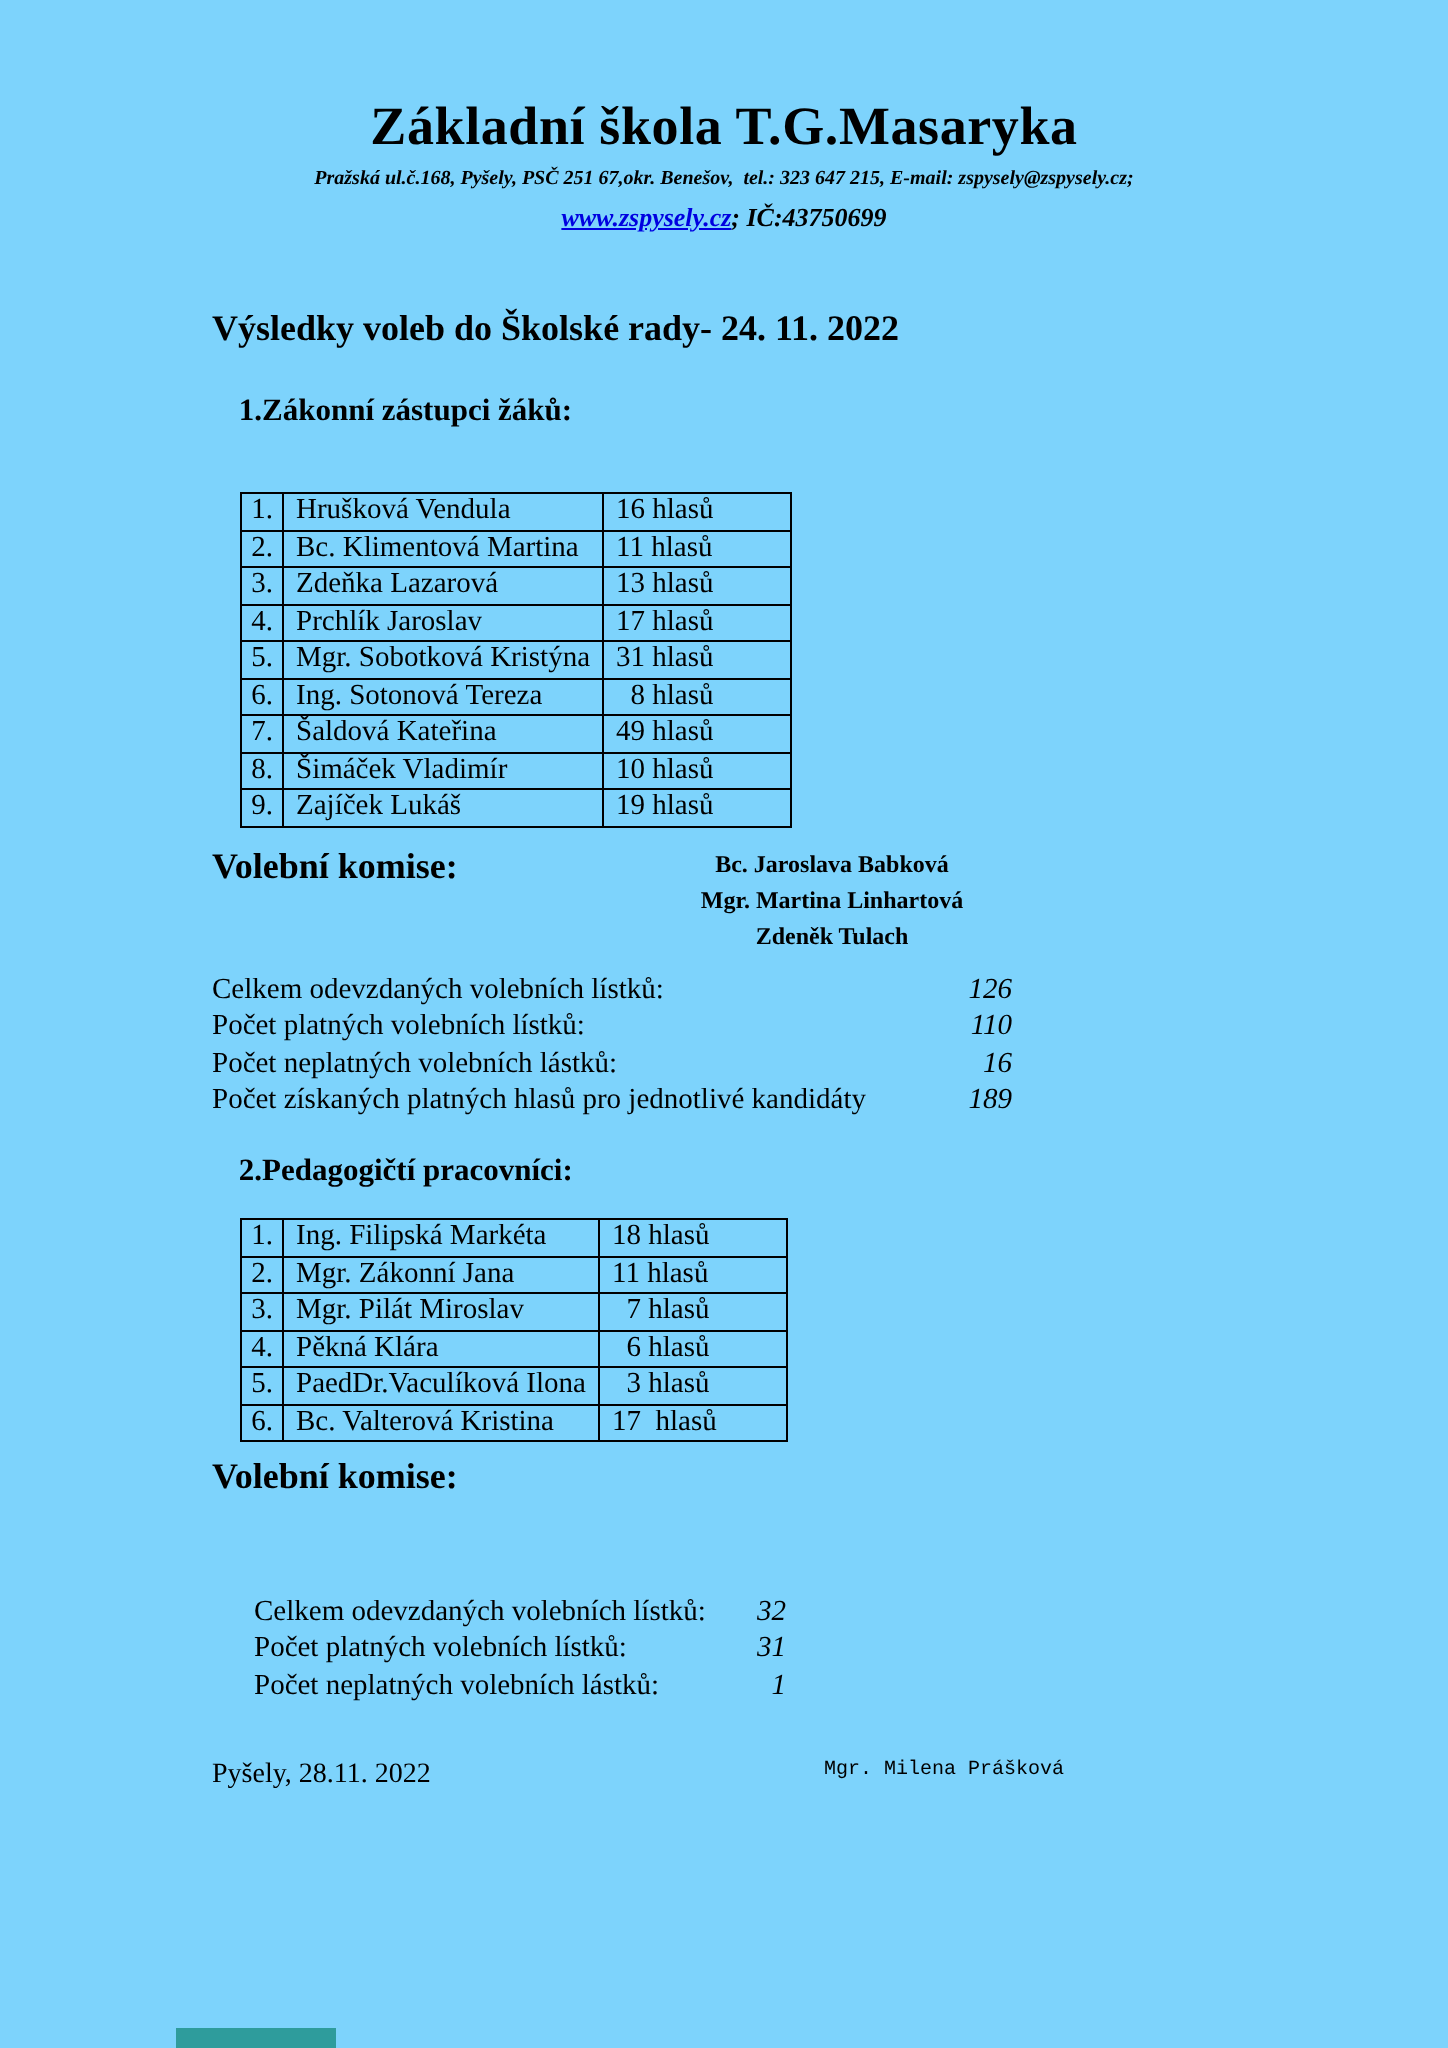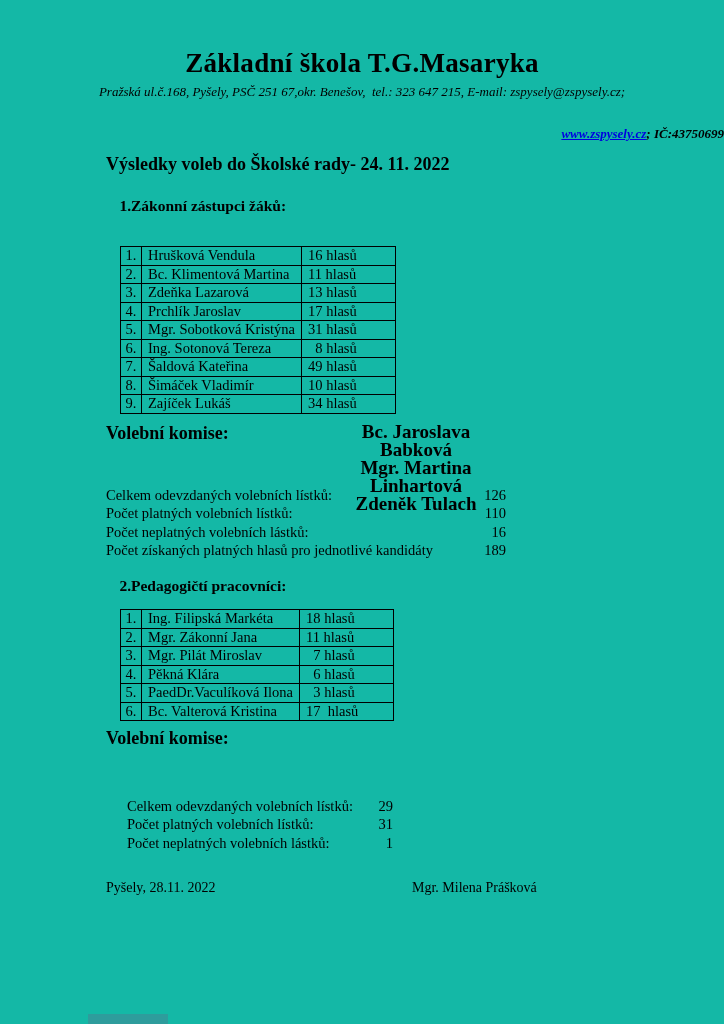--- a/index.html
+++ b/index.html
@@ -1,58 +1,58 @@
 <!DOCTYPE html>
 <html><head>
 <meta charset="utf-8">
 <style>
   html,body { margin:0; padding:0; background:#ffffff; }
   .page {
-    position:relative; width:724px; height:1024px; background:#14b8a6;
+    position:relative; width:724px; height:1024px; background:#7dd3fc;
     font-family:"Liberation Serif", serif; color:#000; overflow:hidden;
   }
   
   .school-name { position:absolute; top:48px; left:0; width:724px; text-align:center;
     font-size:27px; font-weight:bold; letter-spacing:0.3px; }
   .address-line { position:absolute; top:84px; left:0; width:724px; text-align:center;
-    font-size:13px; font-weight:normal; font-style:italic; white-space:pre-wrap; }
-  .link-line { position:absolute; top:101px; left:0; width:724px; text-align:right;
-    font-size:13px; font-weight:bold; font-style:italic;margin-top:25px; }
+    font-size:10px; font-weight:bold; font-style:italic; white-space:pre-wrap; }
+  .link-line { position:absolute; top:101px; left:0; width:724px; text-align:center;
+    font-size:13px; font-weight:bold; font-style:italic; }
   .link-line a { color:#0000E0; text-decoration:underline; cursor:pointer; }
   
   .doc-title { position:absolute; top:154px; left:106px; font-size:18px; font-weight:bold; }
   .sec-heading { position:absolute; left:106px; font-size:15.5px; font-weight:bold;text-align:right; }
   .sec-heading .sec-num { display:inline-block; width:25px; }
   .sec1-heading { top:197px; }
   .sec2-heading { top:577px; }
   
   table.votes { position:absolute; left:120px; border-collapse:collapse; font-size:14.5px; }
   table.table1 { top:246px; }
   table.table2 { top:609px; }
   table.votes td { border:1px solid #000; padding:0 6px; height:17.5px; line-height:17px; white-space:pre; }
   table.votes td.c-num { width:16px; text-align:center; padding:0 2px; }
   table.votes td.c-name { width:145px; }
   table.votes td.c-votes { width:81px; }
   
   .komise-label { position:absolute; left:106px; font-size:18px; font-weight:bold; }
   .komise1-label { top:423px; }
   .komise2-label { top:728px; }
-  .komise-names { position:absolute; font-size:19px; font-weight:bold; line-height:18px; }
+  .komise-names { position:absolute; font-size:12px; font-weight:bold; line-height:18px; }
   .komise1-names { top:423px; left:328px; width:176px; text-align:center; }
   .komise2-names { top:728px; left:372px; width:176px; text-align:left; }
   
   .stats { position:absolute; font-size:14.5px; line-height:18.3px; }
   .stats1 { top:486px; left:106px; width:400px; }
   .stats2 { top:797px; left:127px; width:266px; }
   .stats-line { display:flex; }
   .stats-label { flex:1; }
-  .stats-value { text-align:left; white-space:pre; }
+  .stats-value { text-align:left; white-space:pre;font-style:italic; }
   
   .footer-place { position:absolute; top:880px; left:106px; font-size:14px; }
-  .footer-sign  { position:absolute; top:880px; left:412px; font-size:14px; }
+  .footer-sign  { position:absolute; top:880px; left:412px; font-size:10px;font-family:Liberation Mono, monospace; }
   
   .bottom-artifact { position:absolute; left:88px; top:1014px; width:80px; height:10px; background:#2E9C9C; }
 </style>
 </head>
 <body>
 
 <div class="page">
 
   <div class="school-name">Základní škola T.G.Masaryka</div>
   <div class="address-line">Pražská ul.č.168, Pyšely, PSČ 251 67,okr. Benešov,  tel.: 323 647 215, E-mail: zspysely@zspysely.cz;</div>
@@ -100,21 +100,21 @@
           <td class="c-votes">49 hlasů</td>
         </tr>
       <tr>
           <td class="c-num">8.</td>
           <td class="c-name">Šimáček Vladimír</td>
           <td class="c-votes">10 hlasů</td>
         </tr>
       <tr>
           <td class="c-num">9.</td>
           <td class="c-name">Zajíček Lukáš</td>
-          <td class="c-votes">34 hlasů</td>
+          <td class="c-votes">19 hlasů</td>
         </tr>
     </tbody>
   </table>
 
   <div class="komise-label komise1-label">Volební komise:</div>
   <div class="komise-names komise1-names">
     <div>Bc. Jaroslava Babková</div>
     <div>Mgr. Martina Linhartová</div>
     <div>Zdeněk Tulach</div>
   </div>
@@ -173,21 +173,21 @@
           <td class="c-votes">17  hlasů</td>
         </tr>
     </tbody>
   </table>
 
   <div class="komise-label komise2-label">Volební komise:</div>
 
   <div class="stats stats2">
     <div class="stats-line">
         <span class="stats-label">Celkem odevzdaných volebních lístků:</span>
-        <span class="stats-value">29</span>
+        <span class="stats-value">32</span>
       </div>
     <div class="stats-line">
         <span class="stats-label">Počet platných volebních lístků:</span>
         <span class="stats-value">31</span>
       </div>
     <div class="stats-line">
         <span class="stats-label">Počet neplatných volebních lástků:</span>
         <span class="stats-value">1</span>
       </div>
   </div>

